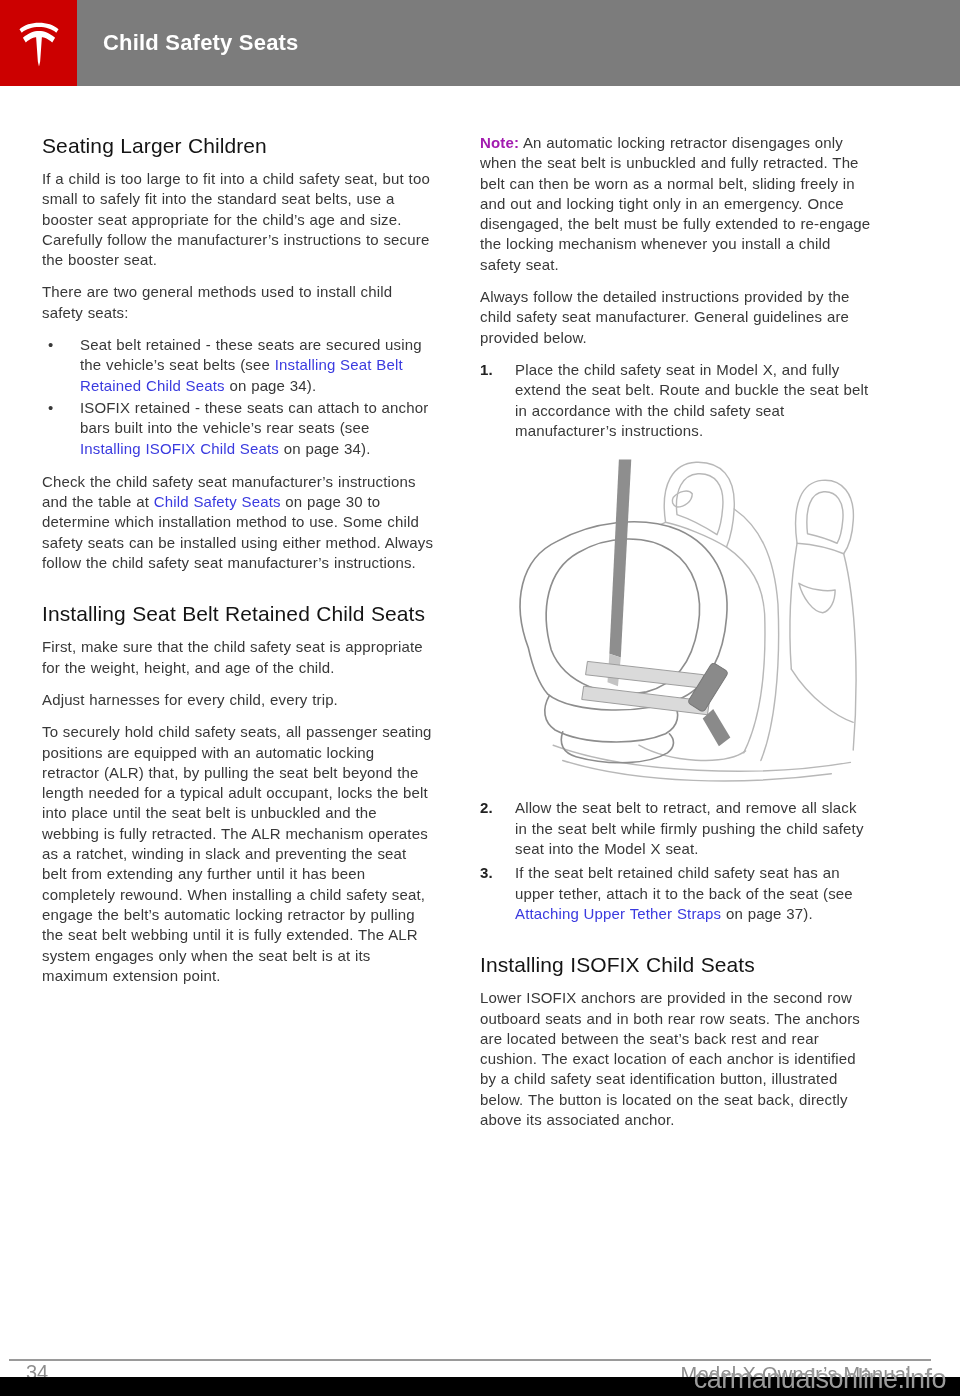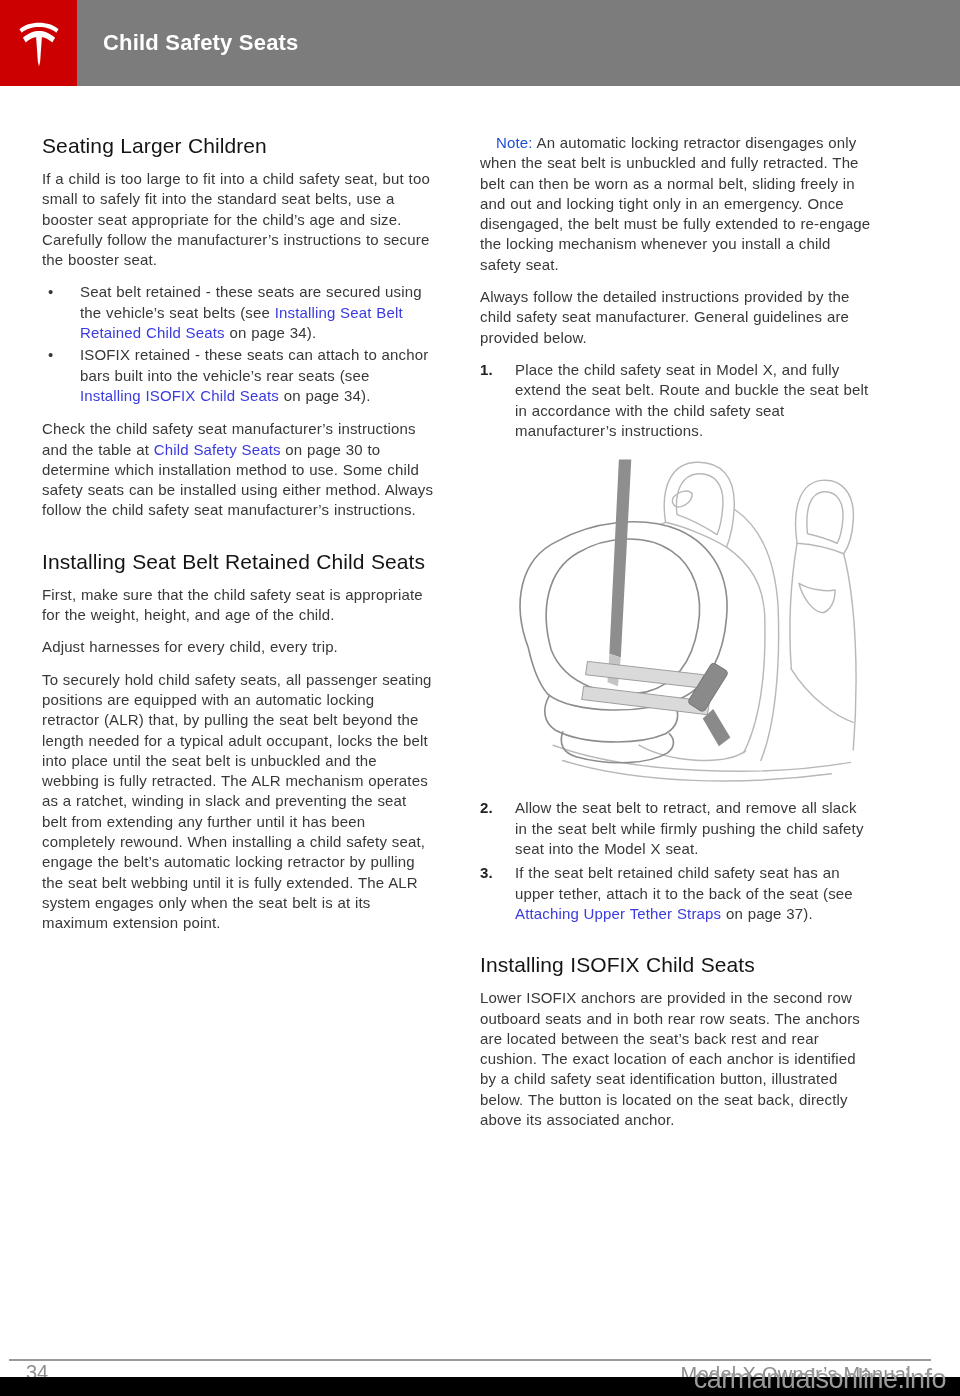--- a/index.html
+++ b/index.html
@@ -14,21 +14,21 @@
   .header-title{position:absolute;left:103px;top:0;height:86px;display:flex;align-items:center;
     color:#ffffff;font-size:22px;font-weight:bold;letter-spacing:0.2px;}
   
   .col{position:absolute;top:133px;width:392px;font-size:15px;line-height:20.3px;letter-spacing:0.15px;word-spacing:0.4px;}
   .col-left{left:42px;}
   .col-right{left:480px;}
   h2{font-size:21px;line-height:26px;font-weight:normal;color:#141414;margin:28px 0 10px 0;letter-spacing:0.1px;}
   h2.first{margin-top:0;}
   p{margin:0 0 12px 0;}
   a.doclink{color:#3a3adf;text-decoration:none;cursor:pointer;}
-  .note-label{font-weight:normal;color:#1d4ed8;margin-left:16px;}
+  .note-label{font-weight:bold;color:#a21caf;}
   
   .bullets{margin:0 0 13px 0;}
   .bullet{display:flex;margin:0 0 2px 0;}
   .bullet-marker{width:38px;flex:none;padding-left:6px;box-sizing:border-box;}
   .bullet-body{flex:1;}
   
   .step{display:flex;margin:0 0 4px 0;}
   .step-num{width:35px;flex:none;font-weight:bold;color:#222;}
   .step-body{flex:1;}
   
@@ -50,20 +50,21 @@
       <path fill="#ffffff" d="M12,35 C22,26 31,23 40,23 C49,23 58,26 68,35 L63,43 C55,36 48,34 45,34 L42,76 L40,85 L38,76 L35,34 C32,34 25,36 17,43 Z"></path>
     </svg>
   </div>
   <div class="header-title">Child Safety Seats</div>
 </div>
 
 <div class="col col-left">
   <h2 class="first">Seating Larger Children</h2>
   <p>If a child is too large to fit into a child safety seat, but too small to safely fit into the standard seat belts, use a booster seat appropriate for the child’s age and size. Carefully follow the manufacturer’s instructions to secure the booster seat.</p>
 
+  <p>There are two general methods used to install child safety seats:</p>
 
   <div class="bullets">
     <div class="bullet">
       <span class="bullet-marker">•</span>
       <span class="bullet-body"><span>Seat belt retained - these seats are secured using the vehicle’s seat belts (see </span><a class="doclink">Installing Seat Belt Retained Child Seats</a><span> on page 34).</span></span>
     </div>
     <div class="bullet">
       <span class="bullet-marker">•</span>
       <span class="bullet-body"><span>ISOFIX retained - these seats can attach to anchor bars built into the vehicle’s rear seats (see </span><a class="doclink">Installing ISOFIX Child Seats</a><span> on page 34).</span></span>
     </div>

